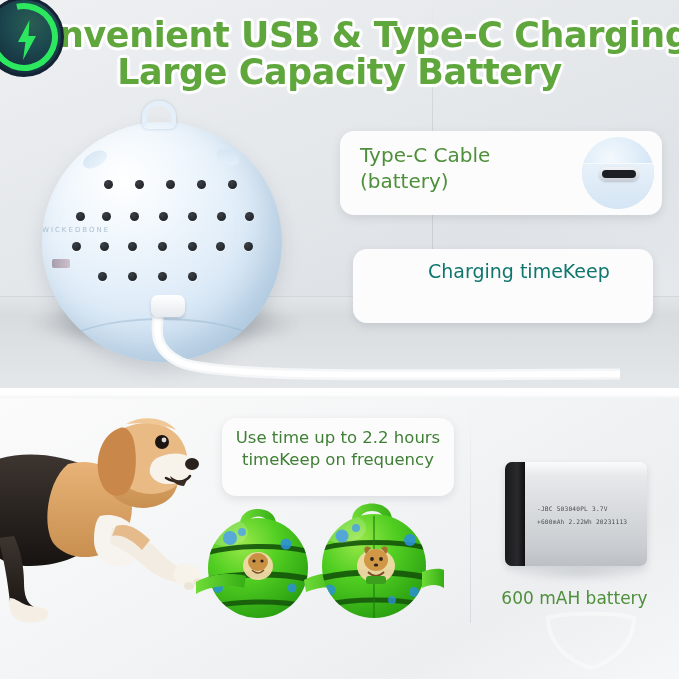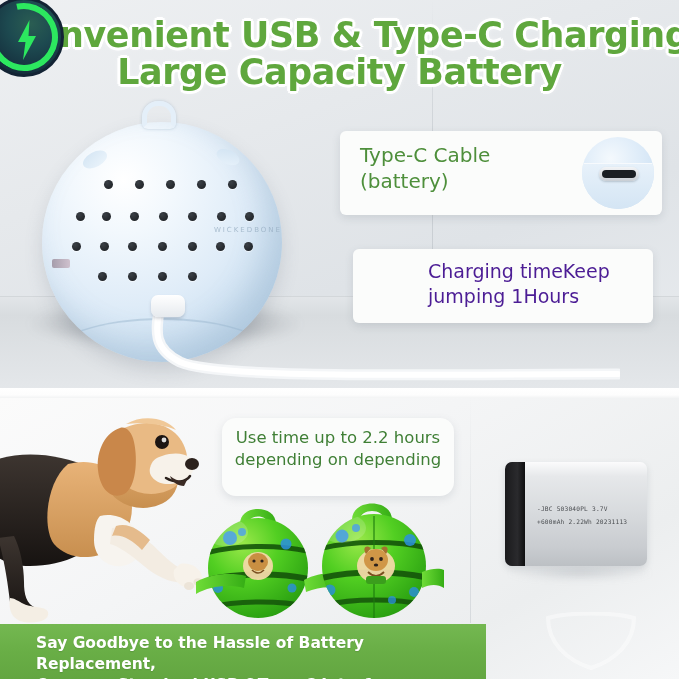--- a/index.html
+++ b/index.html
@@ -75,40 +75,40 @@
     border-top:2px solid rgba(150,180,205,.45);
     border-radius:50%/60% 60% 0 0;
   }
   .ball-notchL{ position:absolute; left:40px; top:30px; width:26px; height:15px; border-radius:50%;
     background:linear-gradient(160deg,#cfe2f2,#e9f3fb); transform:rotate(-28deg); opacity:.85;}
   .ball-notchR{ position:absolute; left:174px; top:28px; width:24px; height:14px; border-radius:50%;
     background:linear-gradient(160deg,#cfe2f2,#e9f3fb); transform:rotate(24deg); opacity:.85;}
   .ball-port{ position:absolute; left:10px; top:137px; width:18px; height:9px; border-radius:2px;
     background:linear-gradient(90deg,#9c8f9e,#cbb9c6); opacity:.85;}
   .ball-brand{
-    position:absolute; left:0; top:104px; width:240px; text-align:right;
+    position:absolute; left:0; top:104px; width:240px; text-align:left;
     font-size:7px; letter-spacing:2px; color:rgba(150,172,192,.75);
     font-family:"DejaVu Sans", sans-serif;
   }
   .holes{ position:absolute; left:0; top:0; width:240px; height:240px; }
   .hole{ position:absolute; width:9px; height:9px; border-radius:50%;
     background:radial-gradient(circle at 35% 30%, #3a3f45, #1a1d21);
     box-shadow:0 1px 1px rgba(255,255,255,.55); }
   .cable{
     position:absolute; left:150px; top:296px; width:470px; height:86px; z-index:3;
   }
   .plug{
     position:absolute; left:151px; top:295px; width:34px; height:22px; border-radius:7px;
     background:linear-gradient(180deg,#ffffff,#e6eaee); box-shadow:0 2px 3px rgba(90,100,115,.25);
     z-index:4;
   }
 
   
   .card{
-    position:absolute; background:#fbfcfb; border-radius:6px;
+    position:absolute; background:#fbfcfb; border-radius:14px;
     box-shadow:0 3px 9px rgba(90,100,112,.16);
     z-index:5;
   }
   .card-typec{ left:340px; top:131px; width:322px; height:84px; }
   .typec-text{
     position:absolute; left:20px; top:12px; width:200px;
     font-size:20px; color:#4e8f3b; line-height:1.28;
     font-family:"DejaVu Sans", sans-serif;
   }
   .typec-photo{
@@ -127,21 +127,21 @@
     box-shadow:0 1px 2px rgba(80,95,110,.3);
   }
   .usbc-hole{
     position:absolute; left:3px; top:3px; width:34px; height:8px; border-radius:5px;
     background:#1b1e22;
   }
 
   .card-charge{ left:353px; top:249px; width:300px; height:74px; }
   .charge-text{
     position:absolute; left:75px; top:10px; width:215px;
-    font-size:19px; color:#4c1d95; line-height:1.3;
+    font-size:19px; color:#0f766e; line-height:1.3;
     font-family:"DejaVu Sans", sans-serif;
   }
   .charge-icon{
     position:absolute; left:-16px; top:-3px; width:80px; height:80px; border-radius:50%;
     background:radial-gradient(circle at 60% 32%, #2a5d52 0%, #1d4a50 35%, #16313f 70%, #12202e 100%);
     border:3px solid #132334;
     z-index:7;
   }
   .charge-ring{
     position:absolute; left:3px; top:3px; width:68px; height:68px; border-radius:50%;
@@ -298,21 +298,20 @@
         <div class="typec-surface"></div>
         <div class="usbc-port">
           <div class="usbc-hole"></div>
         </div>
       </div>
     </div>
 
     <div class="card card-charge">
       <div class="charge-text">
         <div>Charging timeKeep</div>
-        <div>jumping 1Hours</div>
       </div>
     </div>
     <div class="charge-icon">
       <div class="charge-ring"></div>
       <svg class="bolt" viewBox="0 0 24 40">
         <path d="M14.5,0 L3,22 L10.5,22 L8,40 L21,16 L13.5,16 Z" fill="#2ce85f"></path>
       </svg>
     </div>
   </div>
 
@@ -379,21 +378,21 @@
              C48,222 50,214 42,210 C32,206 30,196 30,184 C30,168 26,150 20,138 Z" fill="url(#blk)"></path>
     <path d="M16,200 C14,212 18,222 30,224 C44,226 56,222 54,214
              C52,208 38,210 30,206 C24,203 20,200 16,200 Z" fill="#f4eee4"></path>
 
     <path d="M-18,96 C-26,84 -30,70 -24,62 C-18,56 -10,62 -8,74" fill="none" stroke="#2a2320" stroke-width="10" stroke-linecap="round"></path>
   </svg>
 
   <div class="card-usetime">
     <div class="usetime-text">
       <div>Use time up to 2.2 hours</div>
-      <div>depending on depending</div>
+      <div>timeKeep on frequency</div>
     </div>
   </div>
 
   <svg class="ballsimg" viewBox="0 0 248 128">
     <defs>
       <radialGradient id="gb" cx="35%" cy="26%" r="78%">
         <stop offset="0%" stop-color="#9ae84a"></stop>
         <stop offset="45%" stop-color="#52cf22"></stop>
         <stop offset="100%" stop-color="#2aa011"></stop>
       </radialGradient>
@@ -466,25 +465,20 @@
   </svg>
 
   <div class="battery-shadow"></div>
   <div class="battery">
     <div class="battery-tab"></div>
     <div class="battery-label">
       <div>-JBC 503040PL 3.7V</div>
       <div>+600mAh 2.22Wh 20231113</div>
     </div>
   </div>
+  <div class="battery-caption">600 mAH battery</div>
 
   <svg class="banner-logo" viewBox="0 0 110 60">
     <path d="M12,6 C32,0 78,0 98,6 C98,30 80,48 55,56 C30,48 12,30 12,6 Z" fill="none" stroke="#ffffff" stroke-width="4"></path>
   </svg>
 
-  <div class="banner">
-    <div class="banner-text">
-      <div>Say Goodbye to the Hassle of Battery Replacement,</div>
-      <div>Common Standard USB &amp;Type-C Interface</div>
-    </div>
-  </div>
 
 </div>
 
 </body></html>

